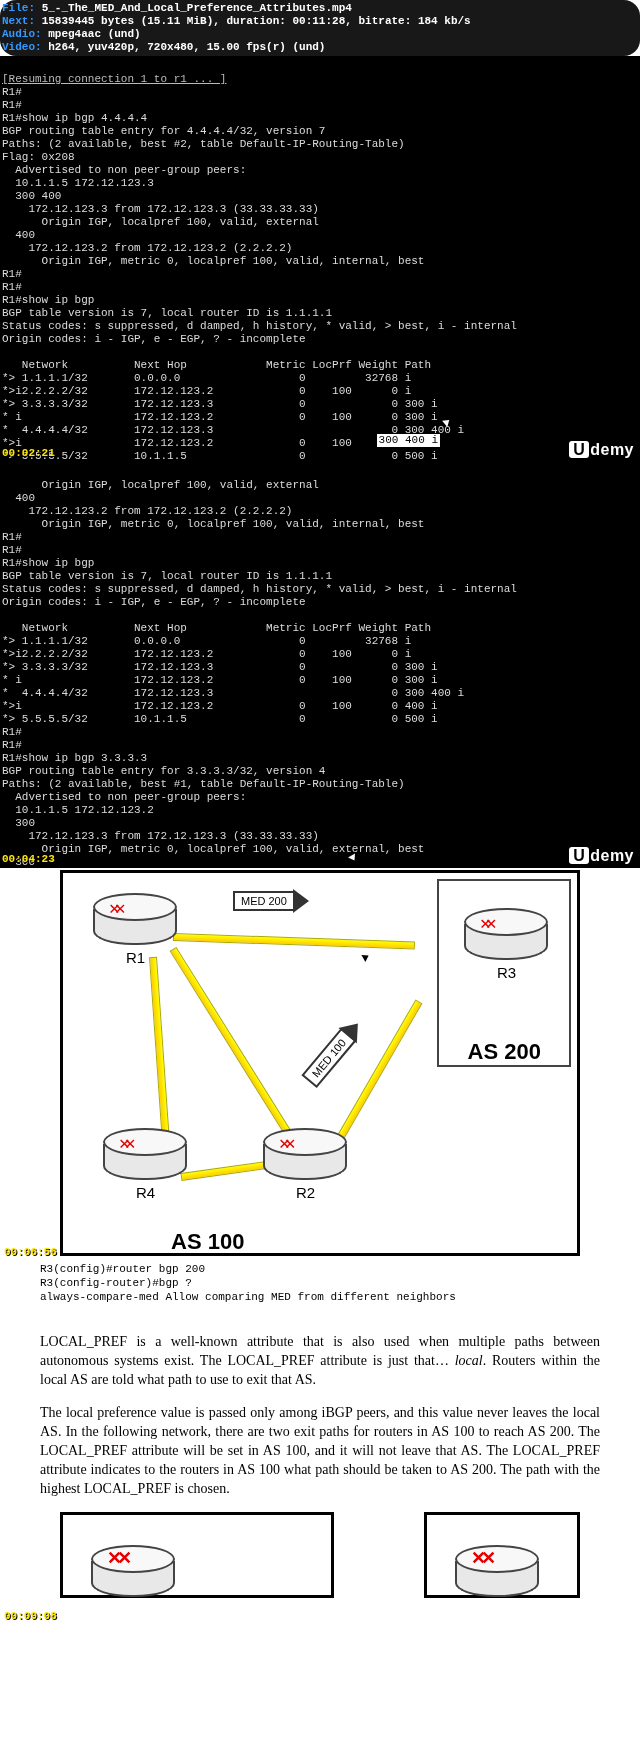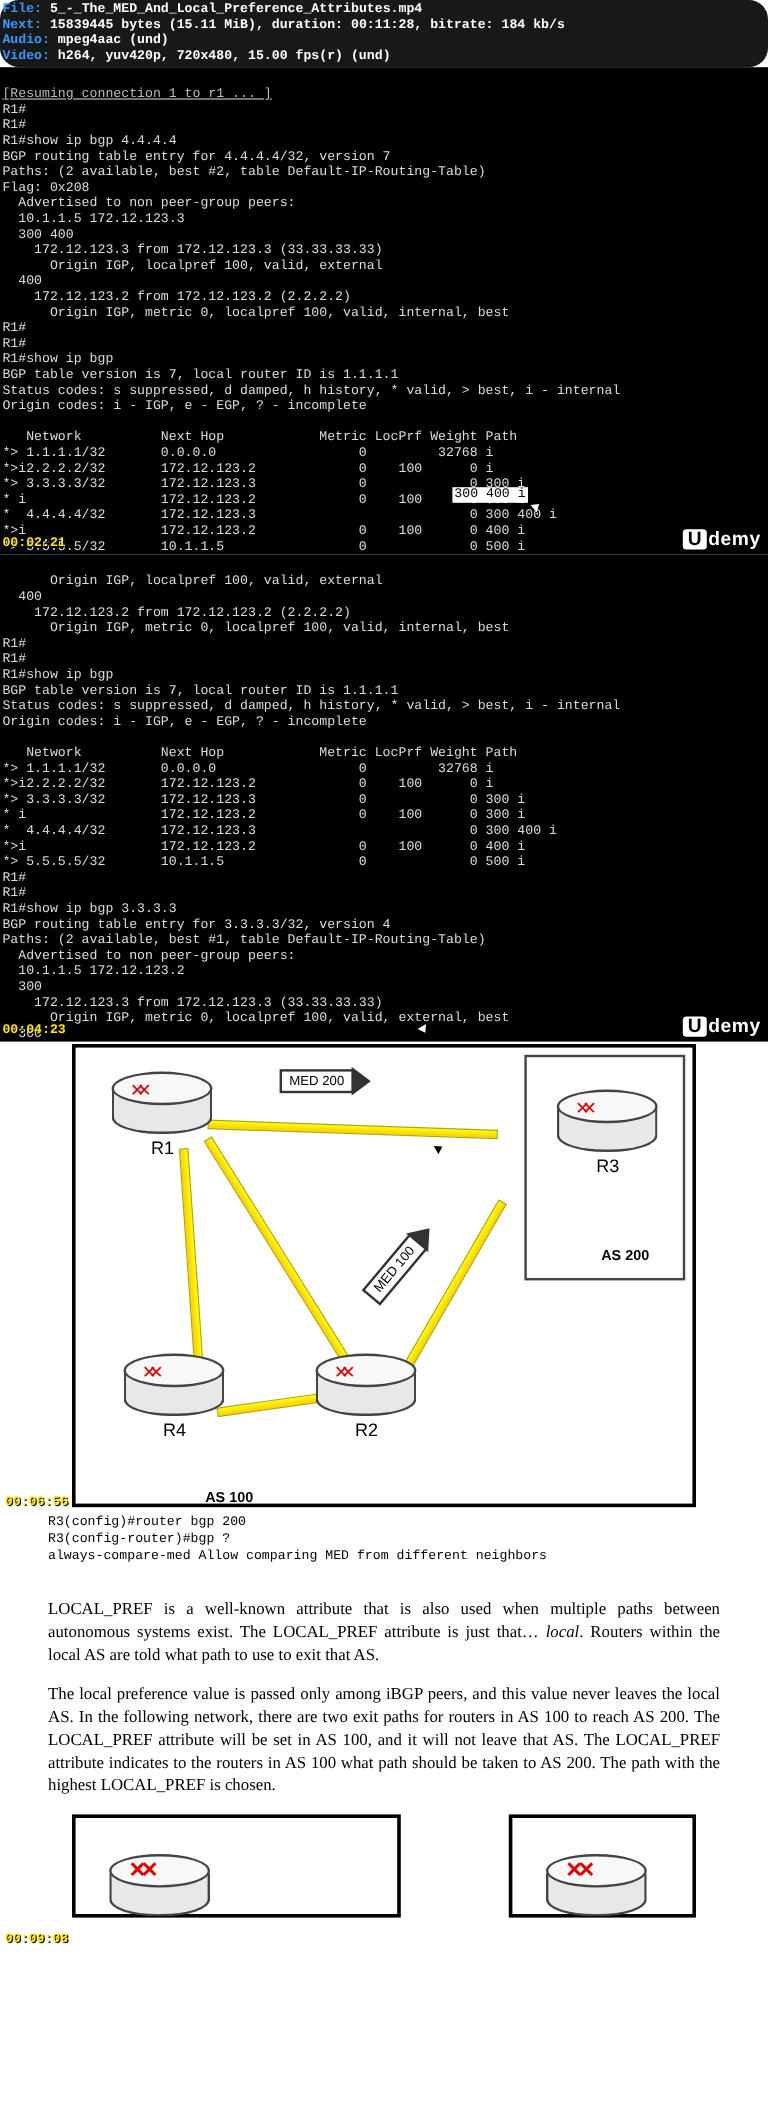--- a/index.html
+++ b/index.html
@@ -1,32 +1,32 @@
 <!DOCTYPE html>
 <html><head>
 <meta charset="utf-8">
 <style>
   body { margin:0; padding:0; font-family: "Courier New", monospace; font-size:11px; background:#fff; color:#000; width:640px; }
   .header { background:#181818; color:#fff; font-weight:bold; font-size:11px; padding:2px; line-height:13px;border-radius:16px; }
   .header .blue { color:#39f; }
   .term { background:#000; color:#dcdcdc; font-size:11px; line-height:13px; padding:4px 2px 2px 2px; position:relative; white-space:pre; overflow:hidden; min-height:150px;}
   .term .grey { color:#bbb;text-decoration:underline; }
-  .term .hl { background:#fff; color:#000;}
+  .term .hl { background:#fff; color:#000;margin-top:28px;}
   .timestamp { position:absolute; left:2px; bottom:2px; color:#ffe600; font-weight:bold; text-shadow:1px 1px 0 #000; }
   .brand { position:absolute; right:6px; bottom:6px; color:#fff; font-family:Arial,sans-serif; font-size:16px; font-weight:bold; letter-spacing:.5px;}
   .brand .u { background:#fff; color:#000; border-radius:3px; padding:0 4px; margin-right:1px;}
   .cursor-arrow { position:absolute; width:0;height:0; border-left:6px solid #fff; border-top:4px solid transparent; border-bottom:4px solid transparent;}
   .diagram { background:#fff; border:3px solid #000; margin:2px 60px 0 60px; padding:10px; position:relative; height:360px;}
   .router { position:absolute; width:85px; }
   .router .top { width:80px; height:24px; background:#f8f8f8; border:2px solid #444; border-radius:50%; position:relative; z-index:2;}
   .router .body { width:80px; height:34px; background:#e8e8e8; border:2px solid #444; border-top:none; border-radius:0 0 40px 40px/ 0 0 14px 14px; margin-top:-12px; position:relative; z-index:1;}
   .router .arrows { position:absolute; top:2px; left:14px; font-size:18px; color:#e40000; font-weight:bold; letter-spacing:-5px; z-index:3;}
   .router .label { text-align:center; font-family:Arial; font-size:15px; margin-top:4px;}
   .asbox { position:absolute; border:2px solid #444; }
-  .aslabel { position:absolute; font-family:Arial; font-size:12px; font-weight:bold;}
+  .aslabel { position:absolute; font-family:Arial; font-size:22px; font-weight:bold;}
   .bolt { position:absolute; height:6px; background:linear-gradient(#ff0,#fc0); border:1px solid #aa0; transform-origin:left center; z-index:0;}
   .medarrow { position:absolute; background:#fff; border:2px solid #333; font-family:Arial; font-size:11px; text-align:center; padding:2px 6px;}
   .medarrow:after { content:""; position:absolute; right:-16px; top:-4px; width:0;height:0; border-left:16px solid #333; border-top:12px solid transparent; border-bottom:12px solid transparent;}
   .medarrow.rot { transform:rotate(-50deg); transform-origin:center;}
   .cfgblock { font-family:"Courier New",monospace; font-size:11px; padding:6px 40px; line-height:14px; position:relative;}
   .docblock { font-family:Georgia, "Times New Roman", serif; font-size:14px; padding:8px 40px; line-height:19px; text-align:justify; position:relative;}
   .docblock h3 { font-style:italic; font-weight:bold; margin:14px 0 8px 0; font-size:15px;}
 </style>
 </head>
 <body>

